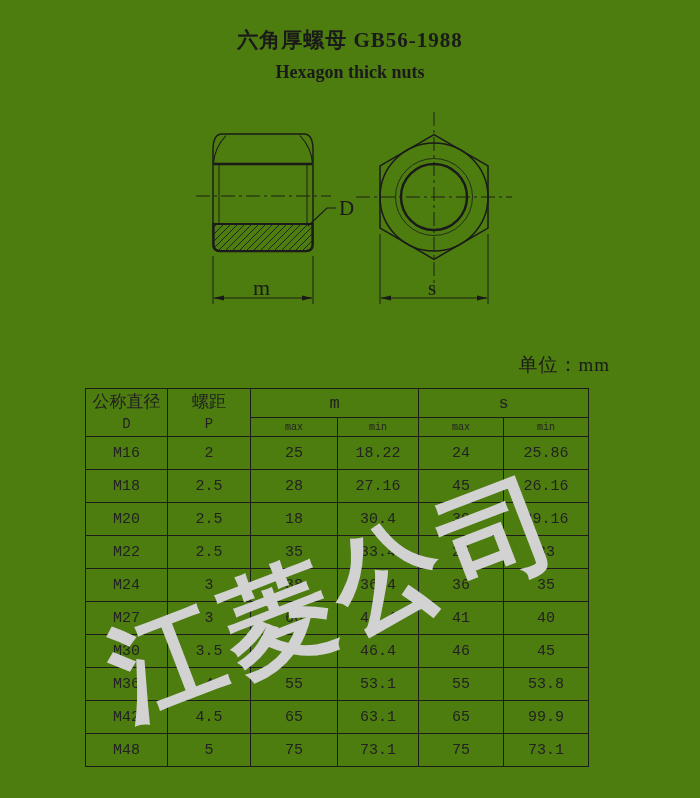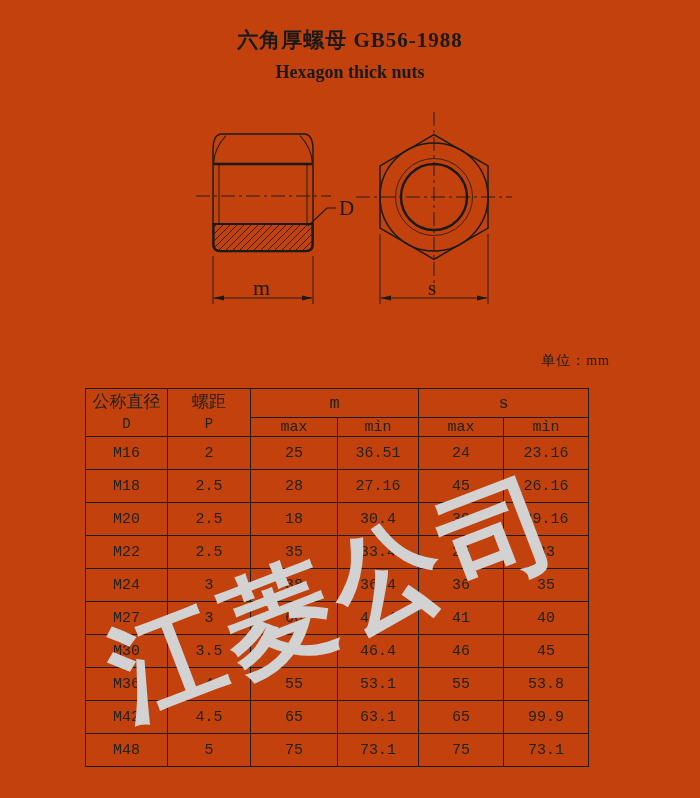--- a/index.html
+++ b/index.html
@@ -1,50 +1,50 @@
 <!DOCTYPE html>
 <html><head>
 <meta charset="utf-8">
 <style>
   html,body{margin:0;padding:0;background:#ffffff;}
   .page{
     position:relative;
     width:700px;height:798px;
-    background:#c2410c;
+    background:#4d7c0f;
     overflow:hidden;
     font-family:"Liberation Serif","DejaVu Serif",serif;
     color:#1a1a1a;
   }
   .title-cn{
     position:absolute;left:0;top:26px;width:700px;
     text-align:center;font-size:21px;font-weight:bold;
     letter-spacing:1px;
   }
   .title-en{
     position:absolute;left:0;top:62px;width:700px;
     text-align:center;font-size:18px;font-weight:bold;
   }
   .figure-svg{position:absolute;left:170px;top:105px;}
   .unit-label{
     position:absolute;top:352px;right:90px;
-    font-size:14px;letter-spacing:1px;
+    font-size:19px;letter-spacing:1px;
   }
   .spec-table{
     position:absolute;left:85px;top:388px;
     border-collapse:collapse;table-layout:fixed;width:503px;
     font-family:"Liberation Mono","DejaVu Sans Mono",monospace;
     font-size:15px;color:#222;
   }
   .spec-table td,.spec-table th{
     border:1px solid #1c1c1c;
     text-align:center;vertical-align:middle;
     padding:0;font-weight:normal;overflow:hidden;
   }
   .spec-table thead tr.group-row th{height:28px;font-size:17px;}
-  .spec-table thead tr.sub-row th{height:18px;font-size:15px;}
+  .spec-table thead tr.sub-row th{height:18px;font-size:10px;}
   .spec-table tbody td{height:32px;}
   th.cn-head{
     font-family:"Liberation Serif","DejaVu Serif",serif;
     font-size:15px;line-height:1.25;
   }
   th.cn-head .latin{
     font-family:"Liberation Mono","DejaVu Sans Mono",monospace;
     font-size:14px;
   }
   .watermark{
@@ -156,23 +156,23 @@
         <th>min</th>
         <th>max</th>
         <th>min</th>
       </tr>
     </thead>
     <tbody>
       <tr>
         <td>M16</td>
         <td>2</td>
         <td>25</td>
-        <td>36.51</td>
+        <td>18.22</td>
         <td>24</td>
-        <td>23.16</td>
+        <td>25.86</td>
       </tr>
       <tr>
         <td>M18</td>
         <td>2.5</td>
         <td>28</td>
         <td>27.16</td>
         <td>45</td>
         <td>26.16</td>
       </tr>
       <tr>

